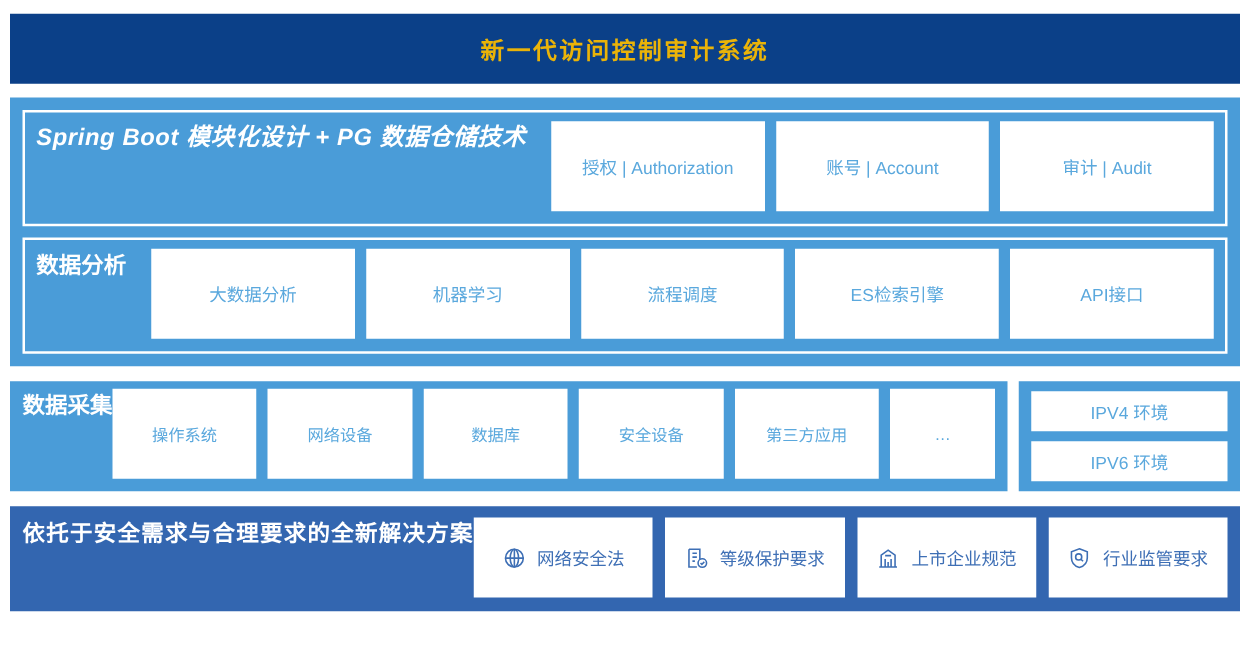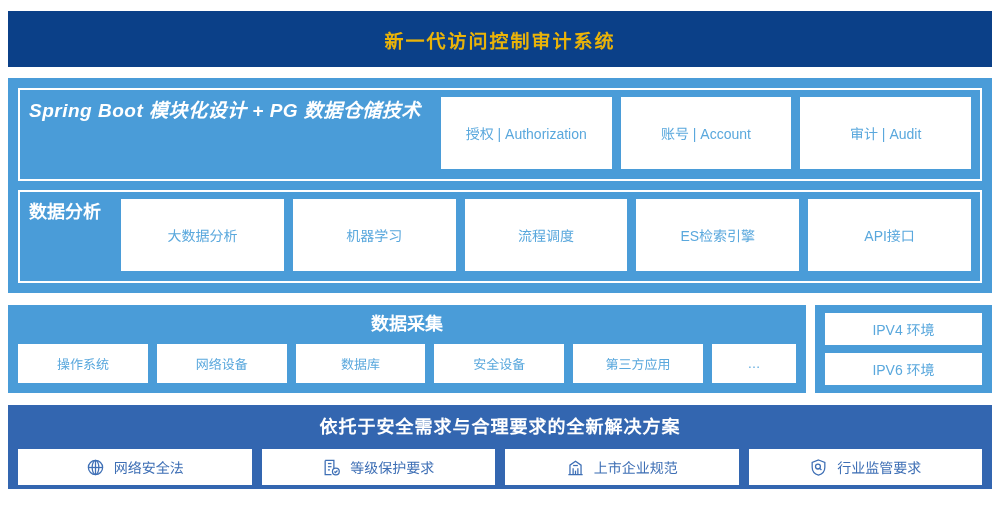--- a/index.html
+++ b/index.html
@@ -104,21 +104,21 @@
     margin-top: 12px;
     display: flex;
     gap: 9px;
     height: 88px;
     flex: none;
   }
   .section-collect {
     flex: 1;
     padding: 6px 10px 10px 10px;
     display: flex;
-    flex-direction: column;
+    flex-direction: row;
     box-sizing: border-box;
   }
   .section-collect .group-title { margin-bottom: 6px; }
   .chip-row.collect .chip { min-height: 32px; font-size: 13px; }
   .chip.narrow { flex: 0 0 84px; }
 
   .ip-panel {
     flex: 0 0 177px;
     padding: 8px 10px;
     display: flex;
@@ -135,21 +135,21 @@
     justify-content: center;
     flex: 1;
   }
 
   
   .section-compliance {
     margin-top: 12px;
     background: #3366b0;
     padding: 9px 10px 11px 10px;
     display: flex;
-    flex-direction: column;
+    flex-direction: row;
     height: 84px;
     box-sizing: border-box;
     flex: none;
   }
   .section-compliance .group-title {
     font-size: 18px;
     margin-bottom: 8px;
     letter-spacing: 1px;
   }
   .chip-row.compliance { gap: 10px; }

